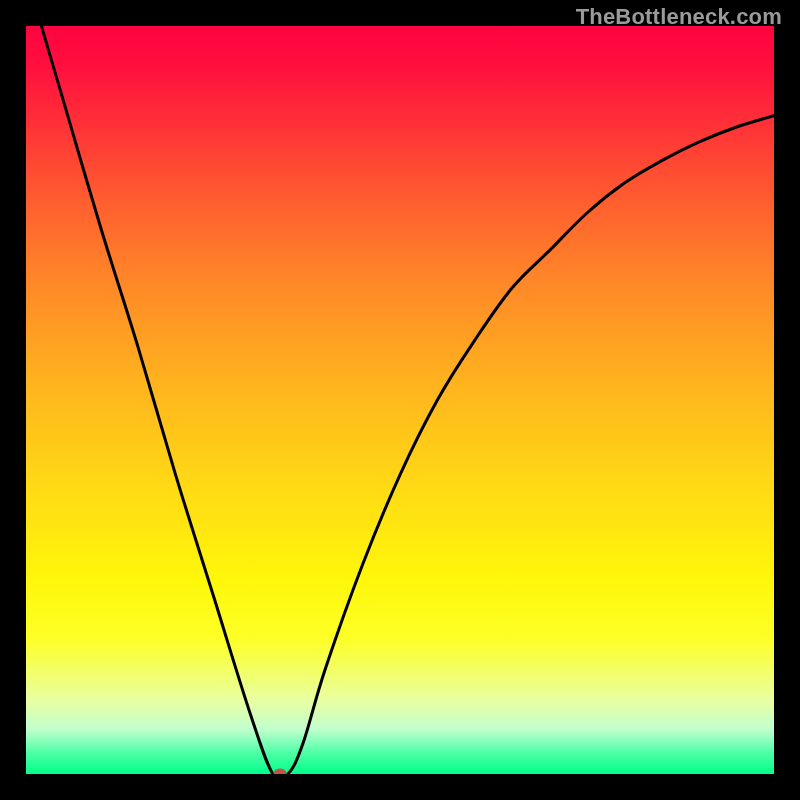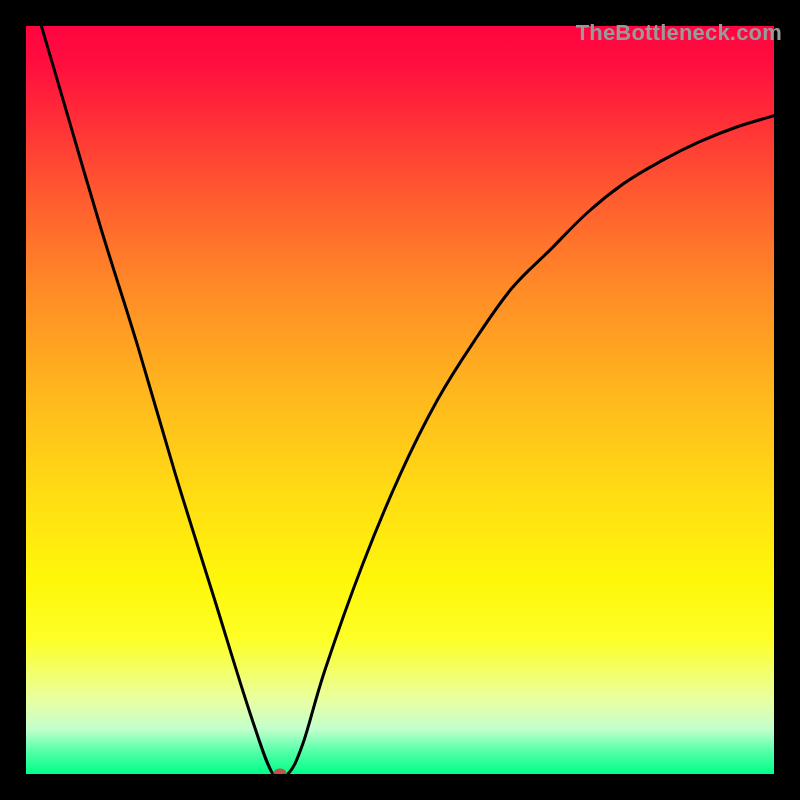--- a/index.html
+++ b/index.html
@@ -12,21 +12,21 @@
     overflow: hidden;
   }
   .frame {
     position: relative;
     width: 800px;
     height: 800px;
     background: #000;
   }
   .watermark {
     position: absolute;
-    top: 20px;
+    top: 4px;
     right: 18px;
     color: #9a9a9a;
     font-size: 22px;
     font-weight: 600;
     letter-spacing: 0.2px;
     z-index: 50;
   }
   .plot-area {
     position: absolute;
     left: 26px;

